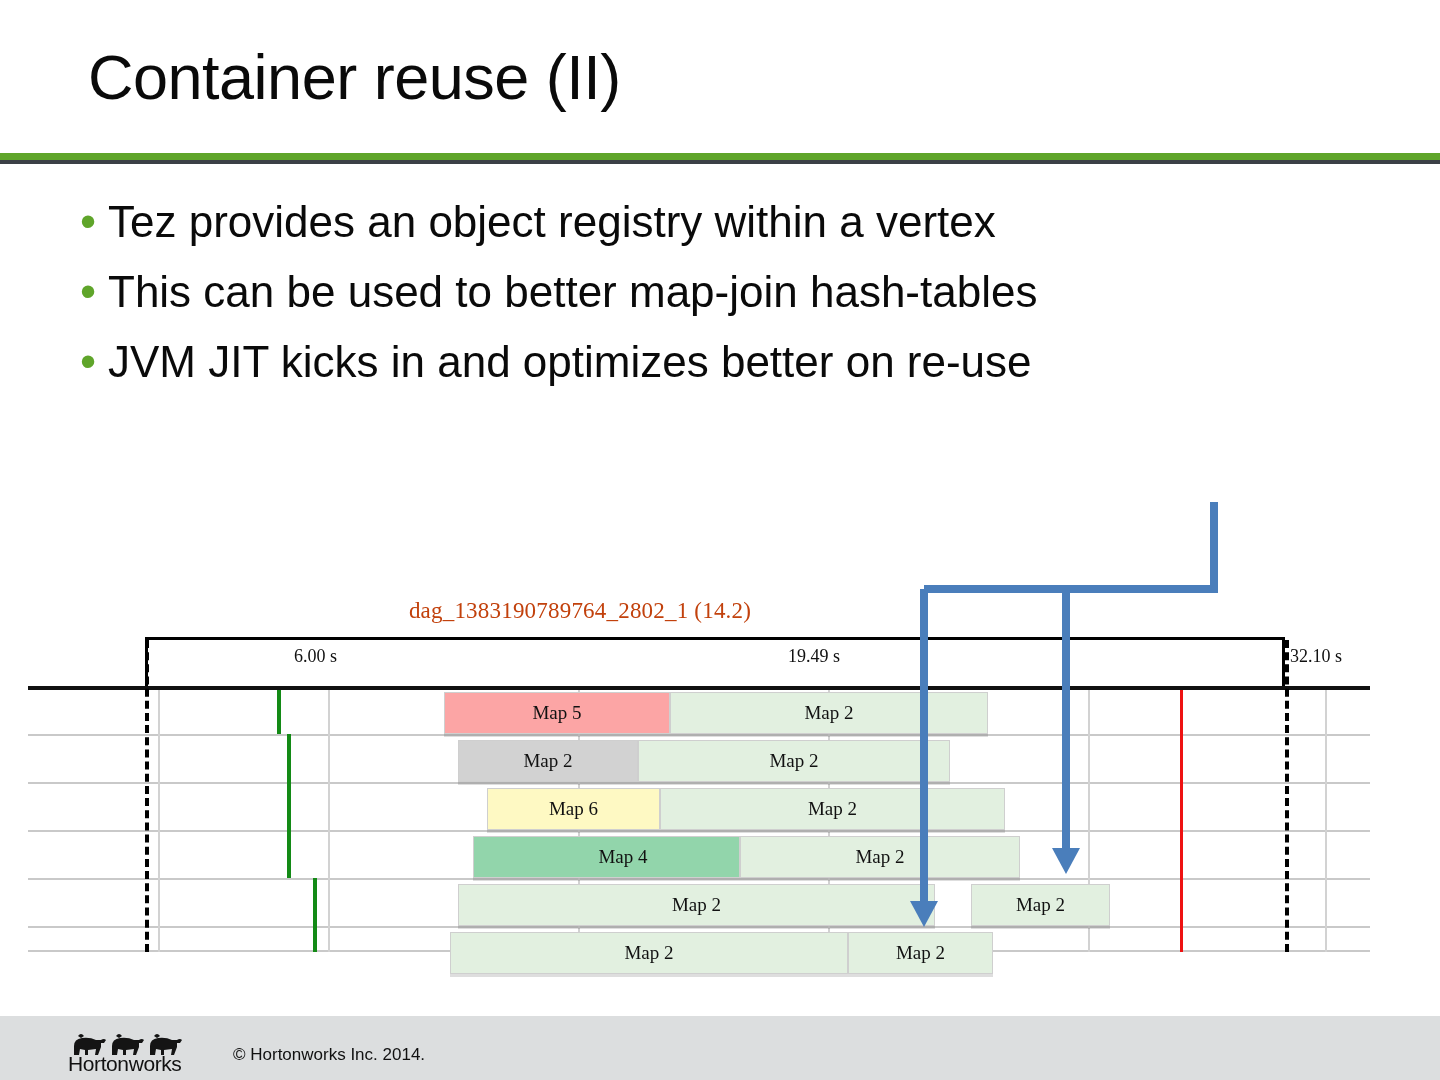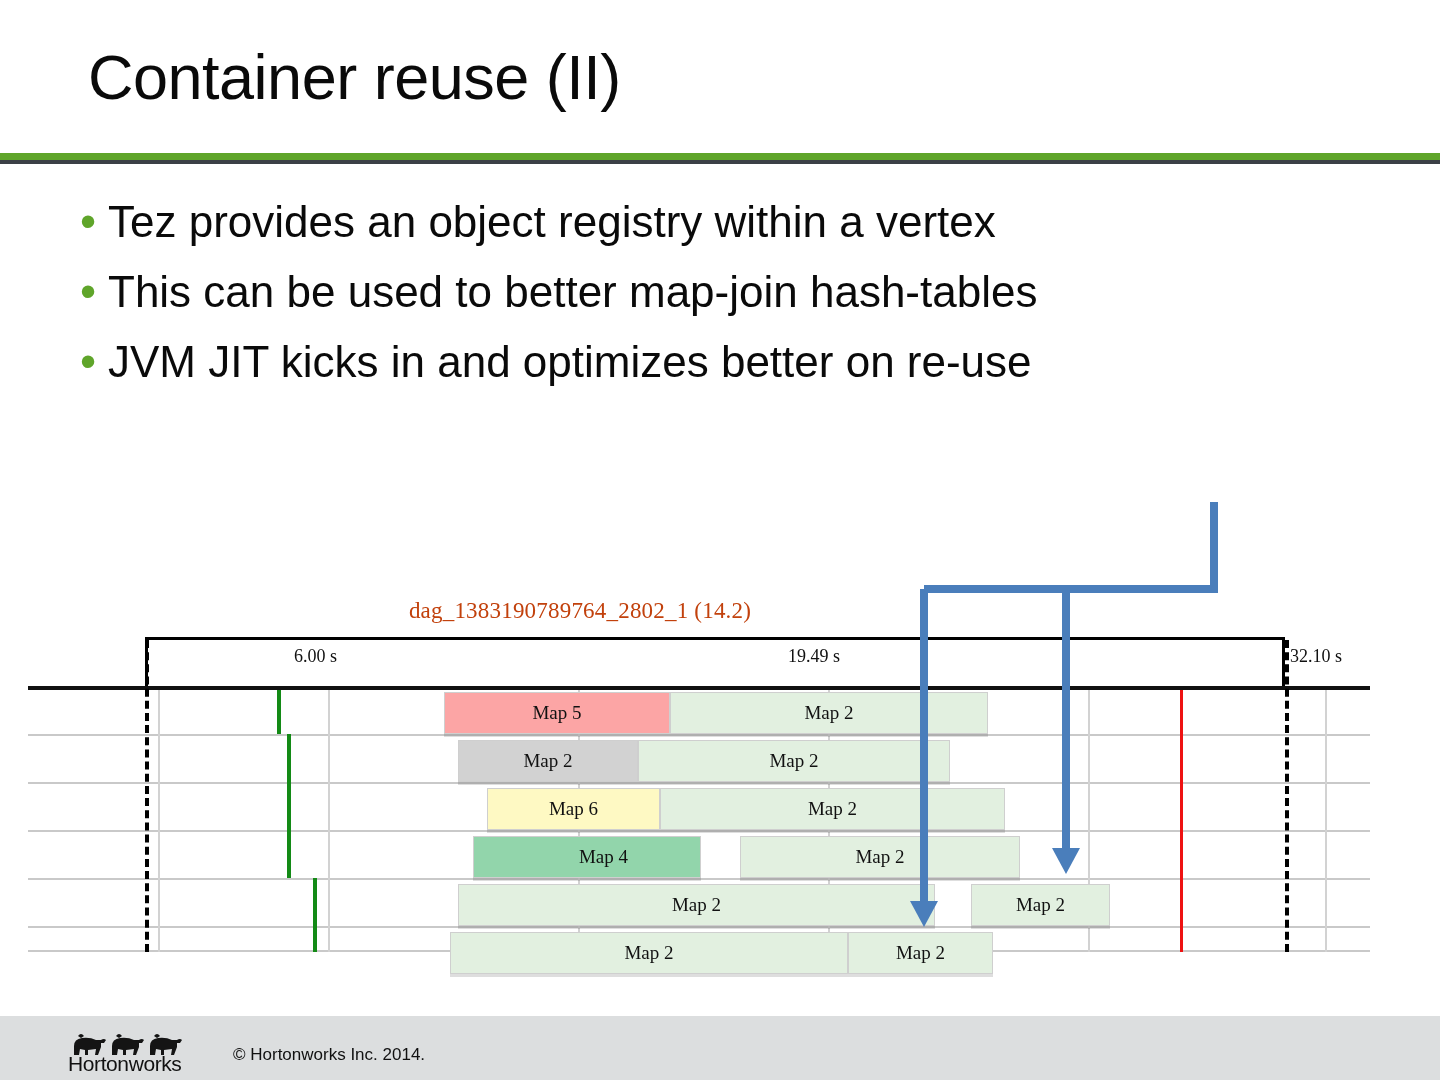--- a/index.html
+++ b/index.html
@@ -207,21 +207,21 @@
       <span>Map 2</span>
     </div>
 
     <div class="bar" style="left:459px;  top:98px;  width:173px; background:#fef9c3;">
       <span>Map 6</span>
     </div>
     <div class="bar" style="left:632px;  top:98px;  width:345px; background:#e2f0e0;">
       <span>Map 2</span>
     </div>
 
-    <div class="bar" style="left:445px;  top:146px; width:228px; background:#92d5ab;padding-left:33px;">
+    <div class="bar" style="left:445px;  top:146px; width:267px; background:#92d5ab;padding-left:33px;">
       <span>Map 4</span>
     </div>
     <div class="bar" style="left:712px;  top:146px; width:280px; background:#e2f0e0;">
       <span>Map 2</span>
     </div>
 
     <div class="bar" style="left:430px;  top:194px; width:477px; background:#e2f0e0;">
       <span>Map 2</span>
     </div>
     <div class="bar" style="left:943px;  top:194px; width:139px; background:#e2f0e0;">

